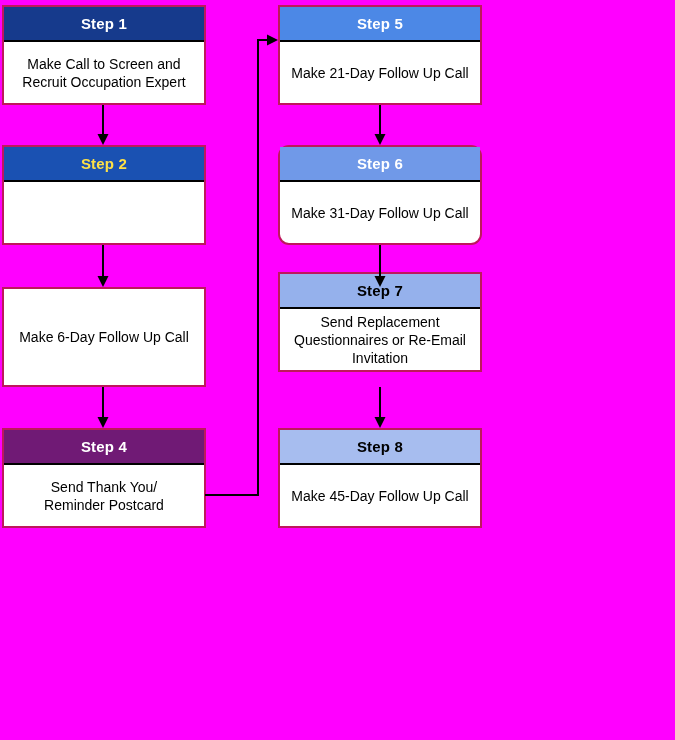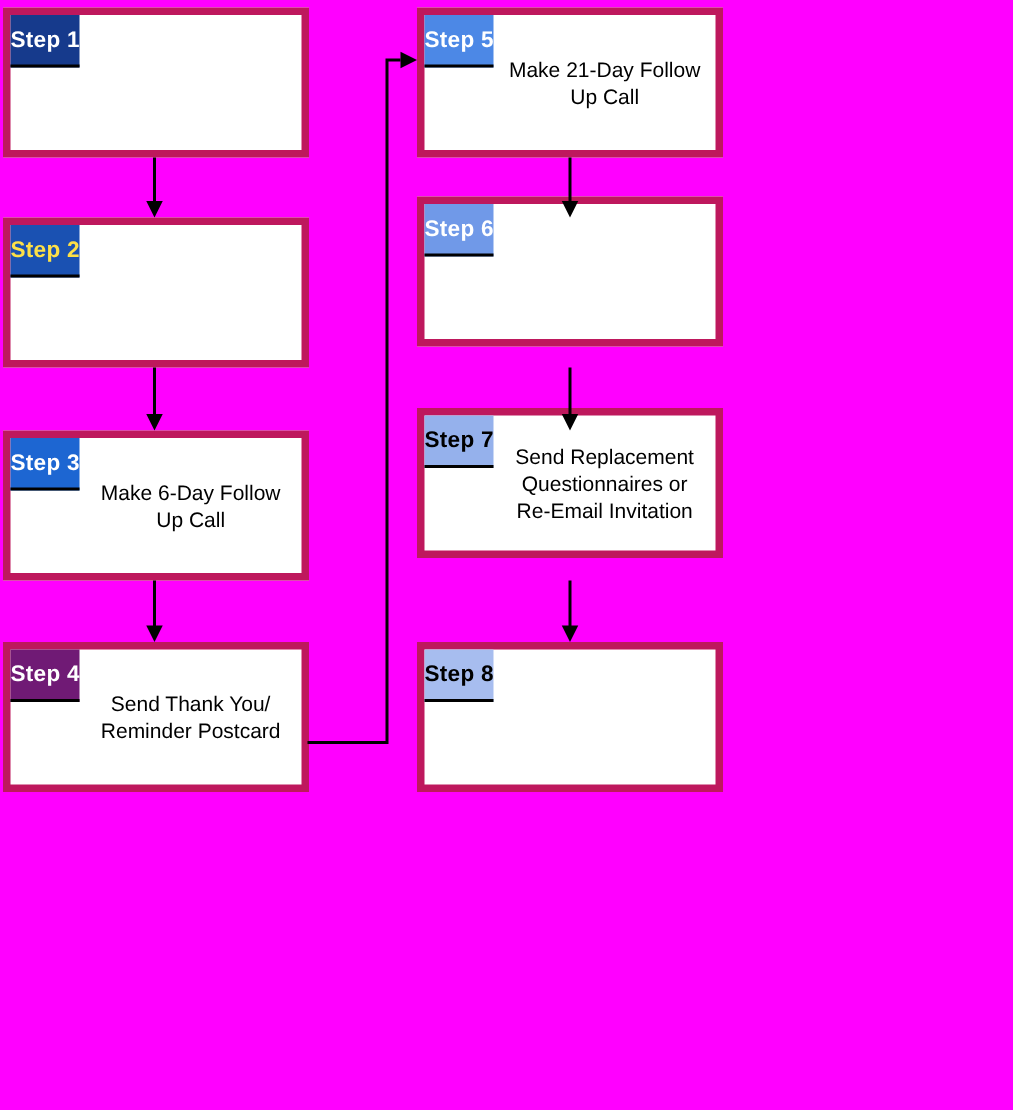--- a/index.html
+++ b/index.html
@@ -10,24 +10,24 @@
   }
   #canvas {
     position: relative;
     width: 675px; height: 740px;
     background: #FF00FF;
   }
   .flow-box {
     position: absolute;
     width: 204px; height: 100px;
     box-sizing: border-box;
-    border: 5px solid #be185d;
+    border: 2px solid #be185d;
     background: #FFFFFF;
     display: flex;
-    flex-direction: row;
+    flex-direction: column;
   }
   .box-header {
     box-sizing: border-box;
     height: 35px;
     border-bottom: 2px solid #000000;
     display: flex;
     align-items: center;
     justify-content: center;
   }
   .box-title {
@@ -48,21 +48,21 @@
     line-height: 18px;
     color: #000000;
     white-space: pre-line;
   }
   
   .pos-1 { left: 2px;   top: 5px;   }
   .pos-2 { left: 2px;   top: 145px; }
   .pos-3 { left: 2px;   top: 287px; }
   .pos-4 { left: 2px;   top: 428px; }
   .pos-5 { left: 278px; top: 5px;   }
-  .pos-6 { left: 278px; top: 131px; }
+  .pos-6 { left: 278px; top: 145px; border-radius: 11px; }
   .pos-7 { left: 278px; top: 272px; }
   .pos-8 { left: 278px; top: 428px; }
   #connector-layer {
     position: absolute;
     left: 0; top: 0;
     width: 675px; height: 740px;
     pointer-events: none;
   }
   #connector-layer line, #connector-layer path {
     stroke: #000000;
@@ -73,32 +73,32 @@
 </style>
 </head>
 <body>
 
 <div id="canvas" style="background-color: rgb(255, 0, 255);">
 
   <div class="flow-box pos-1">
     <div class="box-header" style="background-color: rgb(22, 58, 140);">
       <span class="box-title" style="color: rgb(255, 255, 255);">Step 1</span>
     </div>
+    <div class="box-body">
+      <span class="box-text">Make Call to Screen and Recruit Occupation Expert</span>
+    </div>
   </div>
 
   <div class="flow-box pos-2">
     <div class="box-header" style="background-color: rgb(26, 81, 178);">
       <span class="box-title" style="color: #fde047;">Step 2</span>
     </div>
   </div>
 
   <div class="flow-box pos-3">
-    <div class="box-header" style="background-color: rgb(29, 102, 210);">
-      <span class="box-title" style="color: rgb(255, 255, 255);">Step 3</span>
-    </div>
     <div class="box-body">
       <span class="box-text">Make 6-Day Follow Up Call</span>
     </div>
   </div>
 
   <div class="flow-box pos-4">
     <div class="box-header" style="background-color: #701a75;">
       <span class="box-title" style="color: rgb(255, 255, 255);">Step 4</span>
     </div>
     <div class="box-body">
@@ -113,34 +113,40 @@
     </div>
     <div class="box-body">
       <span class="box-text">Make 21-Day Follow Up Call</span>
     </div>
   </div>
 
   <div class="flow-box pos-6">
     <div class="box-header" style="background-color: rgb(112, 153, 232);">
       <span class="box-title" style="color: rgb(255, 255, 255);">Step 6</span>
     </div>
+    <div class="box-body">
+      <span class="box-text">Make 31-Day Follow Up Call</span>
+    </div>
   </div>
 
   <div class="flow-box pos-7">
     <div class="box-header" style="background-color: rgb(149, 177, 236);">
       <span class="box-title" style="color: rgb(0, 0, 0);">Step 7</span>
     </div>
     <div class="box-body">
       <span class="box-text">Send Replacement Questionnaires or Re-Email Invitation</span>
     </div>
   </div>
 
   <div class="flow-box pos-8">
     <div class="box-header" style="background-color: rgb(167, 189, 239);">
       <span class="box-title" style="color: rgb(0, 0, 0);">Step 8</span>
+    </div>
+    <div class="box-body">
+      <span class="box-text">Make 45-Day Follow Up Call</span>
     </div>
   </div>
 
   <svg id="connector-layer" viewBox="0 0 675 740" xmlns="http://www.w3.org/2000/svg">
 
     <g>
       <line x1="103" y1="105" x2="103" y2="135"></line>
       <polygon points="97.5,134 108.5,134 103,145"></polygon>
     </g>
     <g>

